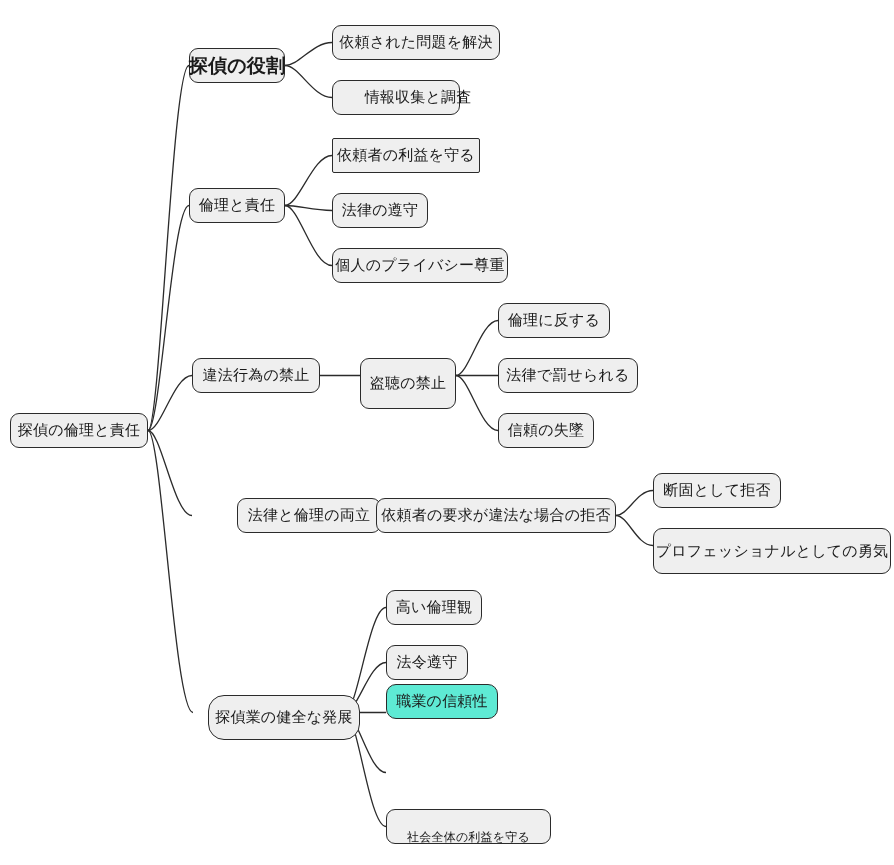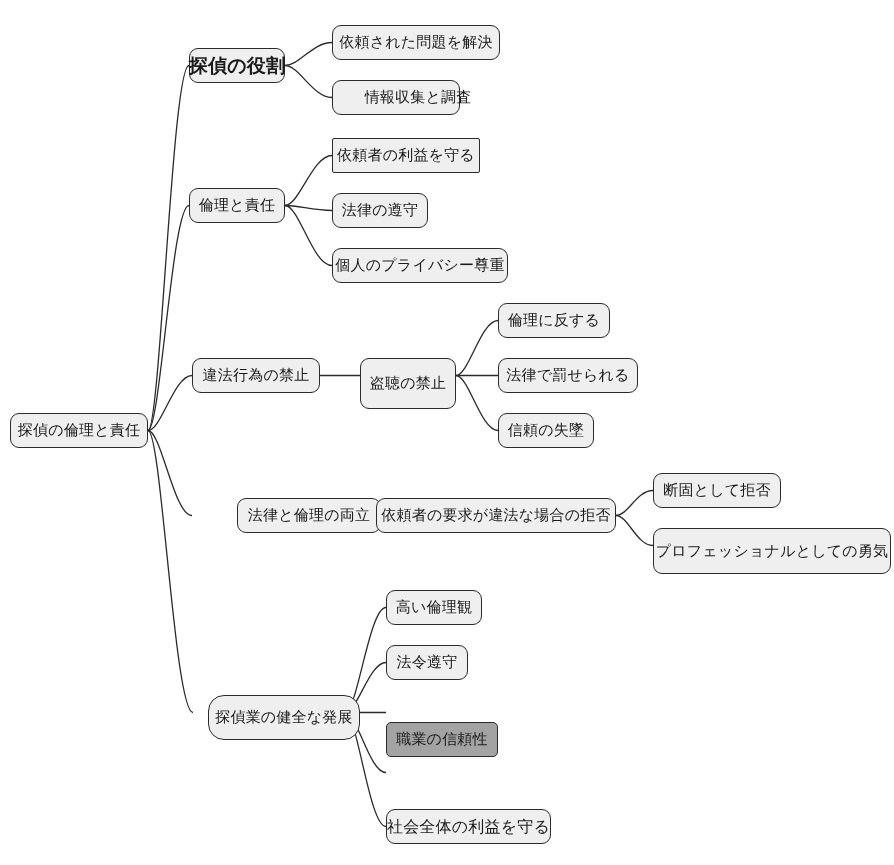--- a/index.html
+++ b/index.html
@@ -134,20 +134,20 @@
       </div>
       <div class="mm-node" style="left: 208px; top: 695px; width: 152px; height: 45px; background: rgb(239, 239, 239); border-color: rgb(43, 43, 43); color: rgb(26, 26, 26); border-radius: 16px; font-size: 15px;">
         <span class="mm-label">探偵業の健全な発展</span>
       </div>
       <div class="mm-node" style="left: 386px; top: 590px; width: 96px; height: 35px; background: rgb(239, 239, 239); border-color: rgb(43, 43, 43); color: rgb(26, 26, 26); border-radius: 9px; font-size: 15px;">
         <span class="mm-label">高い倫理観</span>
       </div>
       <div class="mm-node" style="left: 386px; top: 645px; width: 82px; height: 35px; background: rgb(239, 239, 239); border-color: rgb(43, 43, 43); color: rgb(26, 26, 26); border-radius: 9px; font-size: 15px;">
         <span class="mm-label">法令遵守</span>
       </div>
-      <div class="mm-node" style="left: 386px; top: 722px; width: 112px; height: 35px; background: #a3a3a3; border-color: rgb(43, 43, 43); color: rgb(26, 26, 26); border-radius: 5px; font-size: 15px;">
+      <div class="mm-node" style="left: 386px; top: 684px; width: 112px; height: 35px; background: #5eead4; border-color: rgb(43, 43, 43); color: rgb(26, 26, 26); border-radius: 10px; font-size: 15px;">
         <span class="mm-label">職業の信頼性</span>
       </div>
-      <div class="mm-node" style="left: 386px; top: 809px; width: 165px; height: 35px; background: rgb(239, 239, 239); border-color: rgb(43, 43, 43); color: rgb(26, 26, 26); border-radius: 9px; font-size: 16px;">
+      <div class="mm-node" style="left: 386px; top: 809px; width: 165px; height: 35px; background: rgb(239, 239, 239); border-color: rgb(43, 43, 43); color: rgb(26, 26, 26); border-radius: 9px; font-size: 12px; align-items: flex-end;">
         <span class="mm-label">社会全体の利益を守る</span>
       </div>
     </div>
 </div>
 
 </body></html>

